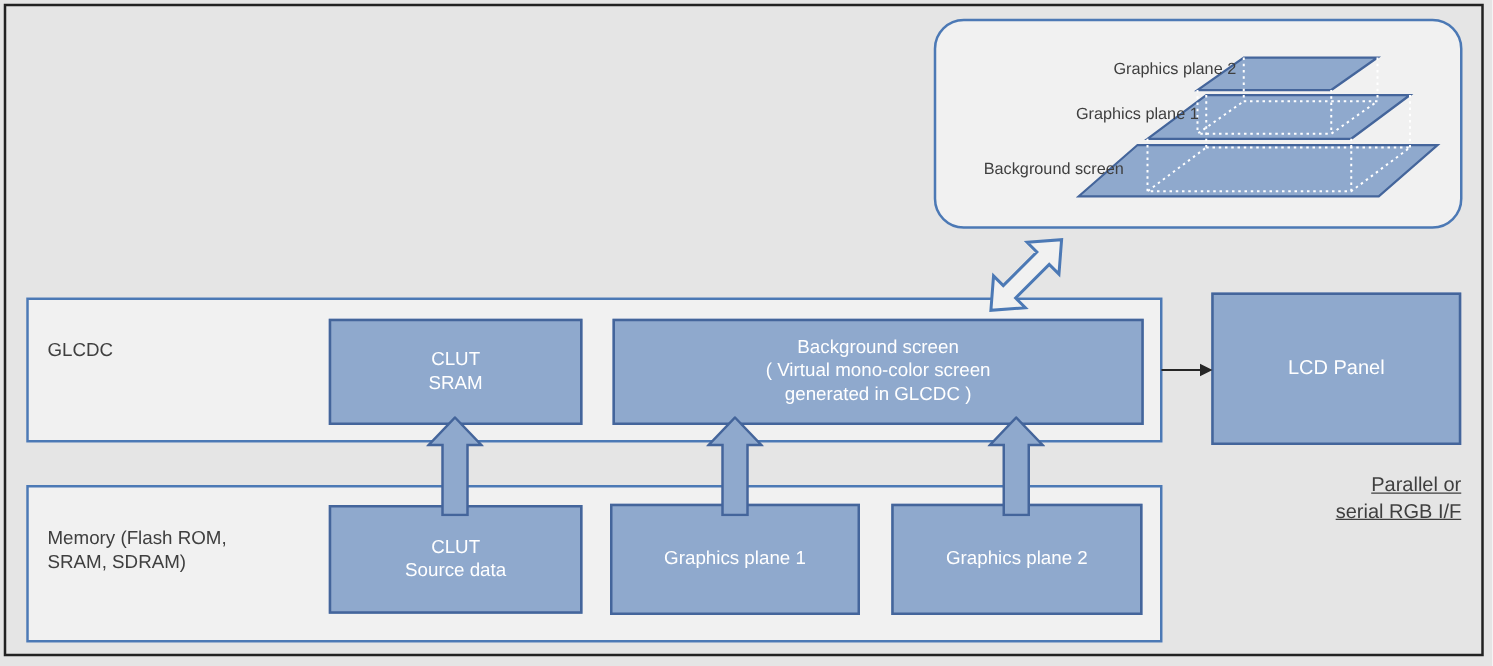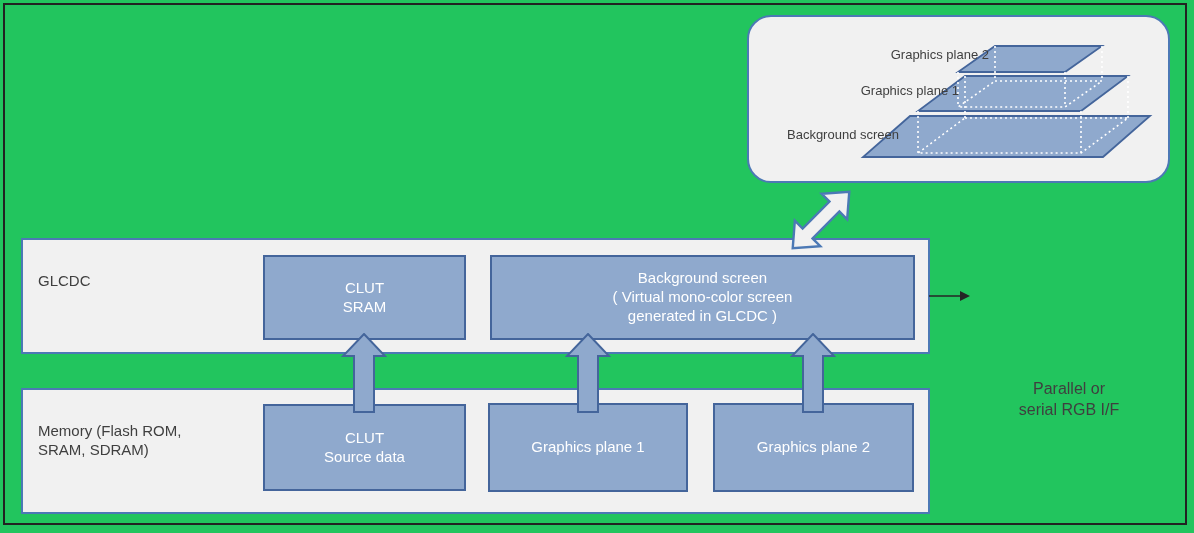--- a/index.html
+++ b/index.html
@@ -1,17 +1,17 @@
 <!DOCTYPE html>
 <html><head>
 <meta charset="utf-8">
 <style>
   html,body{margin:0;padding:0;background:#ffffff;}
   #stage{
-    position:relative;width:1194px;height:533px;background:#22c55e;
+    position:relative;width:1194px;height:533px;background:#e5e5e5;
     font-family:"Liberation Sans",sans-serif;overflow:hidden;
   }
   .frame{
     position:absolute;left:3px;top:3px;width:1184px;height:522px;
     border:2px solid #222222;box-sizing:border-box;
   }
   .container{
     position:absolute;background:#F1F1F1;border:2px solid #4C79B5;
     box-sizing:border-box;z-index:1;
   }
@@ -27,22 +27,22 @@
   }
   .planes-panel{
     position:absolute;left:747px;top:15px;width:423px;height:168px;
     background:#F1F1F1;border:2px solid #4C79B5;border-radius:24px;
     box-sizing:border-box;z-index:1;
   }
   .planes-panel svg{position:absolute;left:0;top:0;}
   .overlay-svg{position:absolute;z-index:5;}
   .plane-label{font-size:13px;fill:#3F3F3F;}
   .lcd-caption{
-    position:absolute;left:969px;top:379px;width:200px;text-align:center;
-    color:#3F3F3F;font-size:16px;line-height:1.3;white-space:pre-line;z-index:2;
+    position:absolute;left:969px;top:379px;width:200px;text-align:right;
+    color:#3F3F3F;font-size:16px;line-height:1.3;white-space:pre-line;z-index:2;text-decoration:underline;
   }
   .lcd-box{font-size:16px;}
 </style>
 </head>
 <body>
 
 <div id="stage">
   <div class="frame"></div>
 
   <div class="planes-panel">
@@ -84,20 +84,21 @@
     <div class="box" style="left:467px;top:15px;width:425px;height:85px;">Background screen
 ( Virtual mono-color screen
 generated in GLCDC )</div>
   </div>
 
   <svg class="overlay-svg" style="left:929px;top:288px;" width="41" height="16" viewBox="0 0 41 16">
     <line x1="0" y1="8" x2="33" y2="8" stroke="#262626" stroke-width="1.6"></line>
     <polygon points="31,3 41,8 31,13" fill="#262626"></polygon>
   </svg>
 
+  <div class="box lcd-box" style="left:969px;top:234px;width:200px;height:122px;">LCD Panel</div>
   <div class="lcd-caption">Parallel or
 serial RGB I/F</div>
 
   <div class="container" style="left:21px;top:388px;width:909px;height:126px;padding-left:44px;">
     <div class="container-label">Memory (Flash ROM,
 SRAM, SDRAM)</div>
     <div class="box" style="left:240px;top:14px;width:203px;height:87px;">CLUT
 Source data</div>
     <div class="box" style="left:465px;top:13px;width:200px;height:89px;">Graphics plane 1</div>
     <div class="box" style="left:690px;top:13px;width:201px;height:89px;">Graphics plane 2</div>

